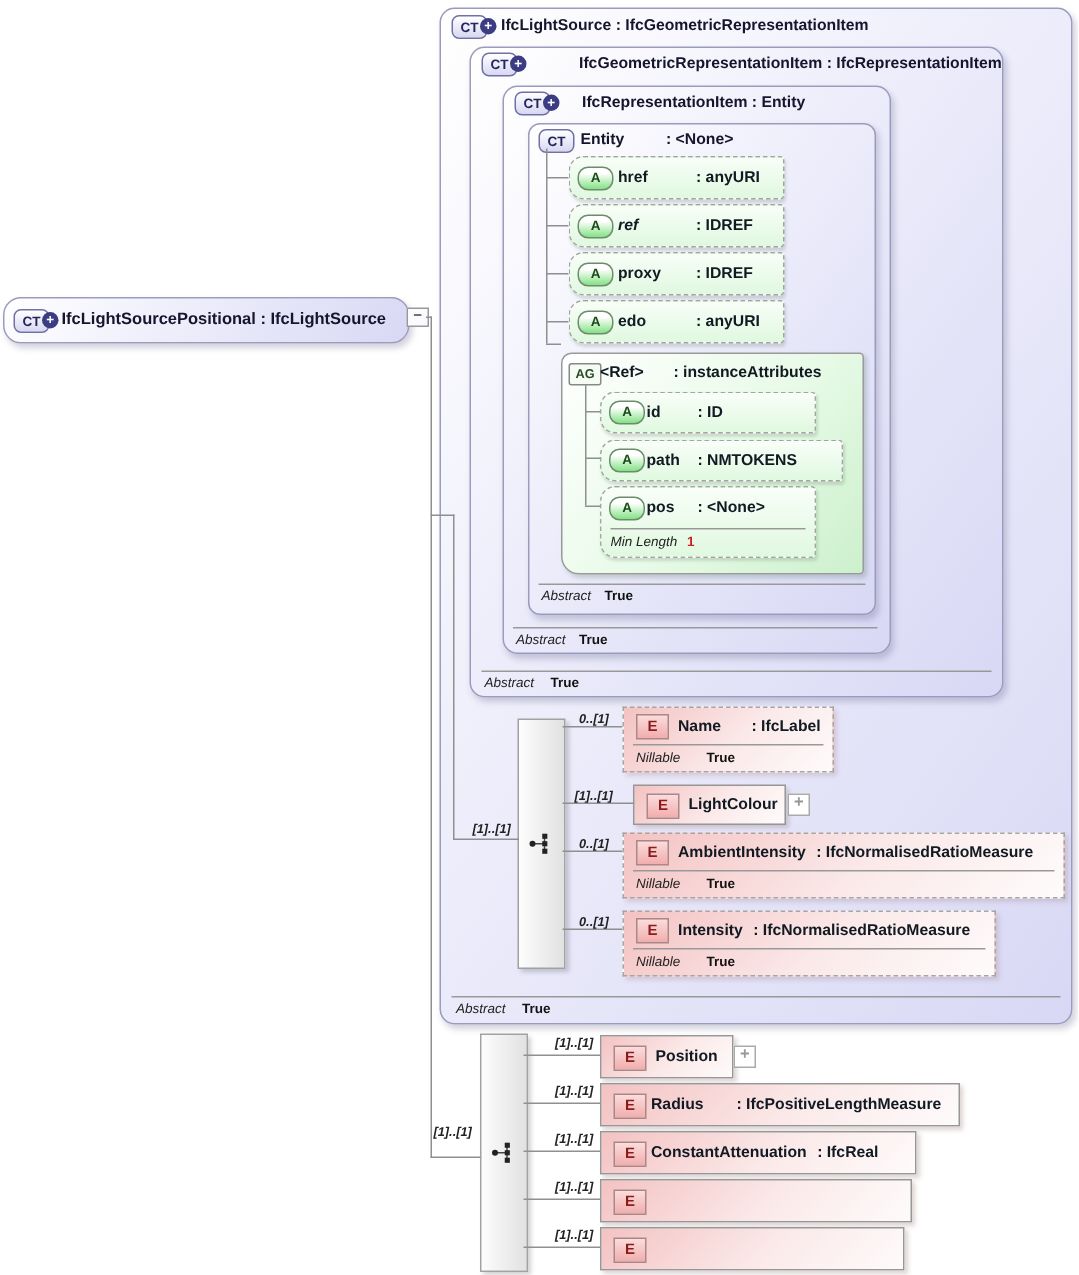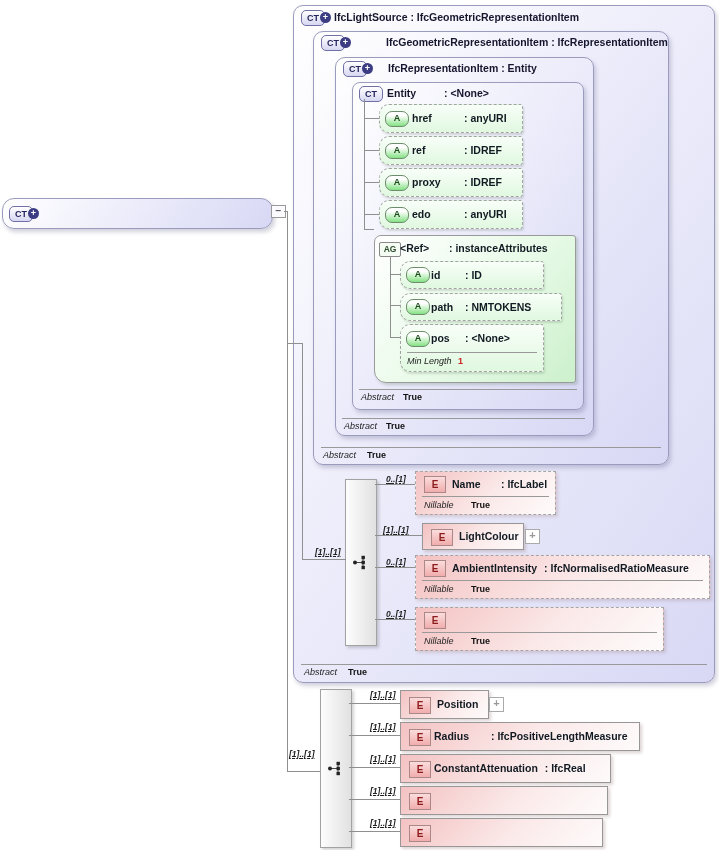--- a/index.html
+++ b/index.html
@@ -37,21 +37,21 @@
           line-height:15px;text-align:center;}
   
   .facetlbl{position:absolute;font-style:italic;font-size:9px;color:#222222;white-space:nowrap;height:11px;line-height:11px;}
   .facetval{position:absolute;font-size:9px;font-weight:bold;color:#111111;white-space:nowrap;height:11px;line-height:11px;}
   .redval{color:#cc2222;}
   .divline{position:absolute;height:1px;background:#999999;}
   
   .hline{position:absolute;height:1px;background:#8f8f8f;}
   .vline{position:absolute;width:1px;background:#8f8f8f;}
   .card{position:absolute;font-size:8.5px;font-style:italic;font-weight:bold;color:#222222;
-        white-space:nowrap;height:10px;line-height:10px;text-decoration:underline;}
+        white-space:nowrap;height:10px;line-height:10px;}
   
   .seqbar{position:absolute;width:30px;border:1px solid #a2a2a2;
           background:linear-gradient(90deg,#fdfdfd,#e1e1e1);box-shadow:2px 2px 3px rgba(0,0,0,.18);}
   .seqicon{position:absolute;left:5px;width:20px;height:19px;}
   
   .expander{position:absolute;width:13px;height:13px;border:1px solid #aaaaaa;background:#ffffff;
             color:#999999;font-size:11px;line-height:11px;text-align:center;font-weight:bold;}
   .collapse{position:absolute;width:13px;height:11px;border:1px solid #999999;background:#fbfbff;
             color:#555555;font-size:10px;line-height:9px;text-align:center;font-weight:bold;}
 </style>
@@ -96,21 +96,21 @@
     <div class="hline" style="left:11px;top:131px;width:15px;"></div>
     <div class="hline" style="left:11px;top:146px;width:10px;"></div>
 
     <div class="attrbox" style="left:26px;top:21px;width:142px;height:27px;">
       <span class="a-icon" style="top:6px;">A</span>
       <span class="nm" style="left:32px;top:0;height:27px;line-height:27px;">href</span>
       <span class="nm" style="left:84px;top:0;height:27px;line-height:27px;">: anyURI</span>
     </div>
     <div class="attrbox" style="left:26px;top:53px;width:142px;height:27px;">
       <span class="a-icon" style="top:6px;">A</span>
-      <span class="nm" style="left:32px;top:0;height:27px;line-height:27px;">ref</span>
+      <span class="nm" style="left:32px;top:0;height:27px;line-height:27px;font-style:italic;">ref</span>
       <span class="nm" style="left:84px;top:0;height:27px;line-height:27px;">: IDREF</span>
     </div>
     <div class="attrbox" style="left:26px;top:85px;width:142px;height:27px;">
       <span class="a-icon" style="top:6px;">A</span>
       <span class="nm" style="left:32px;top:0;height:27px;line-height:27px;">proxy</span>
       <span class="nm" style="left:84px;top:0;height:27px;line-height:27px;">: IDREF</span>
     </div>
     <div class="attrbox" style="left:26px;top:117px;width:142px;height:27px;">
       <span class="a-icon" style="top:6px;">A</span>
       <span class="nm" style="left:32px;top:0;height:27px;line-height:27px;">edo</span>
@@ -194,27 +194,32 @@
       <span>AmbientIntensity</span>
       <span style="margin-left:4px;">: IfcNormalisedRatioMeasure</span>
     </div>
     <div class="divline" style="left:6px;top:24px;width:281px;"></div>
     <span class="facetlbl" style="left:8px;top:28px;">Nillable</span>
     <span class="facetval" style="left:55px;top:28px;">True</span>
   </div>
 
   <div class="elembox dashed" style="left:415px;top:607px;width:247px;height:42px;">
     <span class="e-icon" style="left:8px;top:4px;">E</span>
+    <div class="nm" style="left:36px;top:0;height:24px;line-height:24px;">
+      <span>Intensity</span>
+      <span style="margin-left:4px;">: IfcNormalisedRatioMeasure</span>
+    </div>
     <div class="divline" style="left:6px;top:24px;width:235px;"></div>
     <span class="facetlbl" style="left:8px;top:28px;">Nillable</span>
     <span class="facetval" style="left:55px;top:28px;">True</span>
   </div>
 
   <div class="nodebox" style="left:2px;top:198px;width:269px;height:29px;border-radius:12px;">
     <span class="ct-icon" style="left:6px;top:7px;"><span>CT</span><span class="ct-plus">+</span></span>
+    <div class="titlerow" style="left:38px;top:0;height:29px;line-height:29px;font-size:11px;">IfcLightSourcePositional : IfcLightSource</div>
   </div>
   <div class="collapse" style="left:271px;top:205px;">−</div>
 
   <div class="hline" style="left:284px;top:211px;width:4px;"></div>
   <div class="vline" style="left:287px;top:211px;height:561px;"></div>
   <div class="hline" style="left:287px;top:343px;width:16px;"></div>
   <div class="vline" style="left:302px;top:343px;height:217px;"></div>
   <div class="hline" style="left:302px;top:559px;width:44px;"></div>
   <div class="hline" style="left:287px;top:771px;width:34px;"></div>
 

